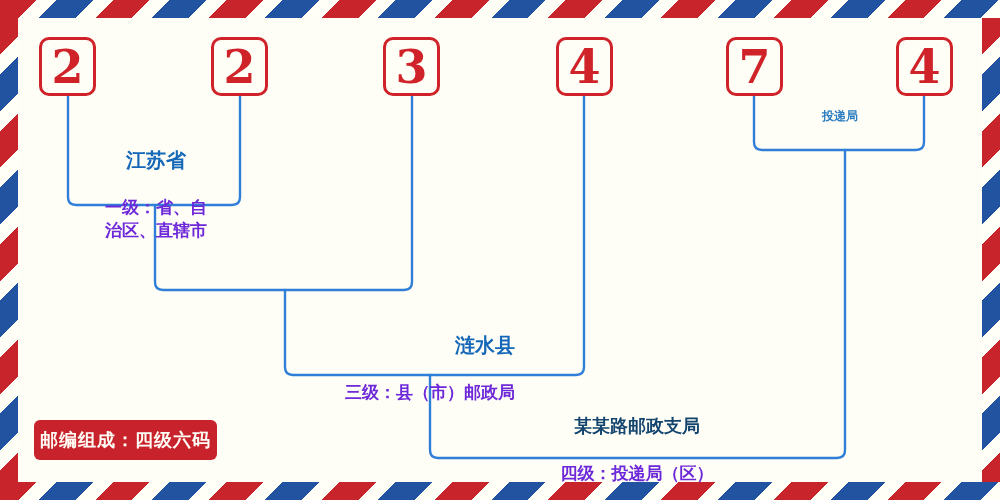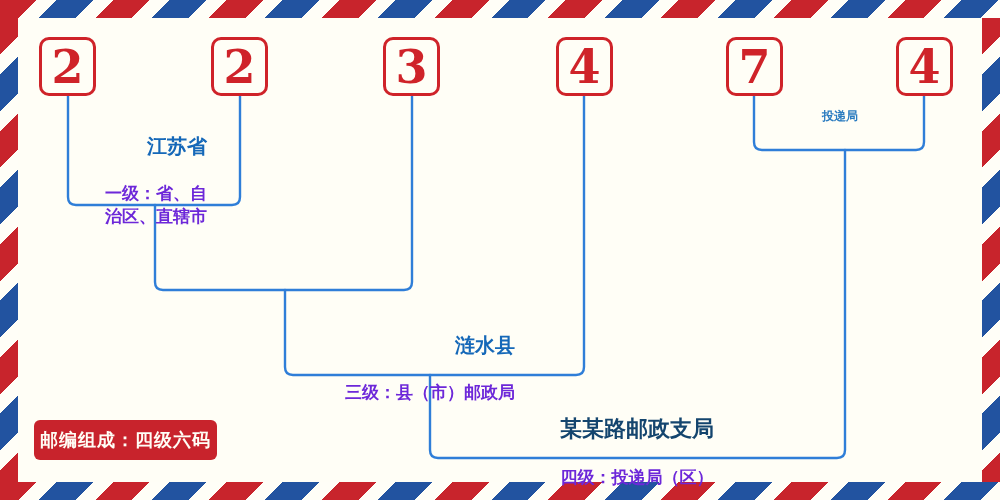--- a/index.html
+++ b/index.html
@@ -80,21 +80,21 @@
     transform: translateX(-50%);
     white-space: pre-line;
   }
   .lvl-name {
     font-size: 20px;
     font-weight: bold;
     color: #1568b8;
     line-height: 1.2;
     white-space: nowrap;
   }
-  .lvl-name.navy { color: #14456e; font-size: 22px; }
+  .lvl-name.navy { color: #14456e; font-size: 18px; }
   .lvl-desc {
     margin-top: 7px;
     font-size: 17px;
     font-weight: bold;
     color: #6d28d9;
     line-height: 1.35;
     white-space: pre-line;
   }
   .delivery-label {
     position: absolute;
@@ -114,21 +114,21 @@
     color: #fffef6;
     font-size: 18px;
     font-weight: bold;
     letter-spacing: 1px;
     padding: 8px 6px;
     border-radius: 6px;
     white-space: nowrap;
   }
 
   
-  .lg1 { left: 156px; top: 116px; text-align: right; }
+  .lg1 { left: 156px; top: 130px; }
   .lg2 { left: 284px; top: 230px; }
   .lg3 { left: 430px; top: 315px; text-align: right; }
   .lg4 { left: 637px; top: 398px; }
   .delivery-label { left: 840px; top: 108px; }
 </style>
 </head>
 <body>
 
 <div class="frame">
 

